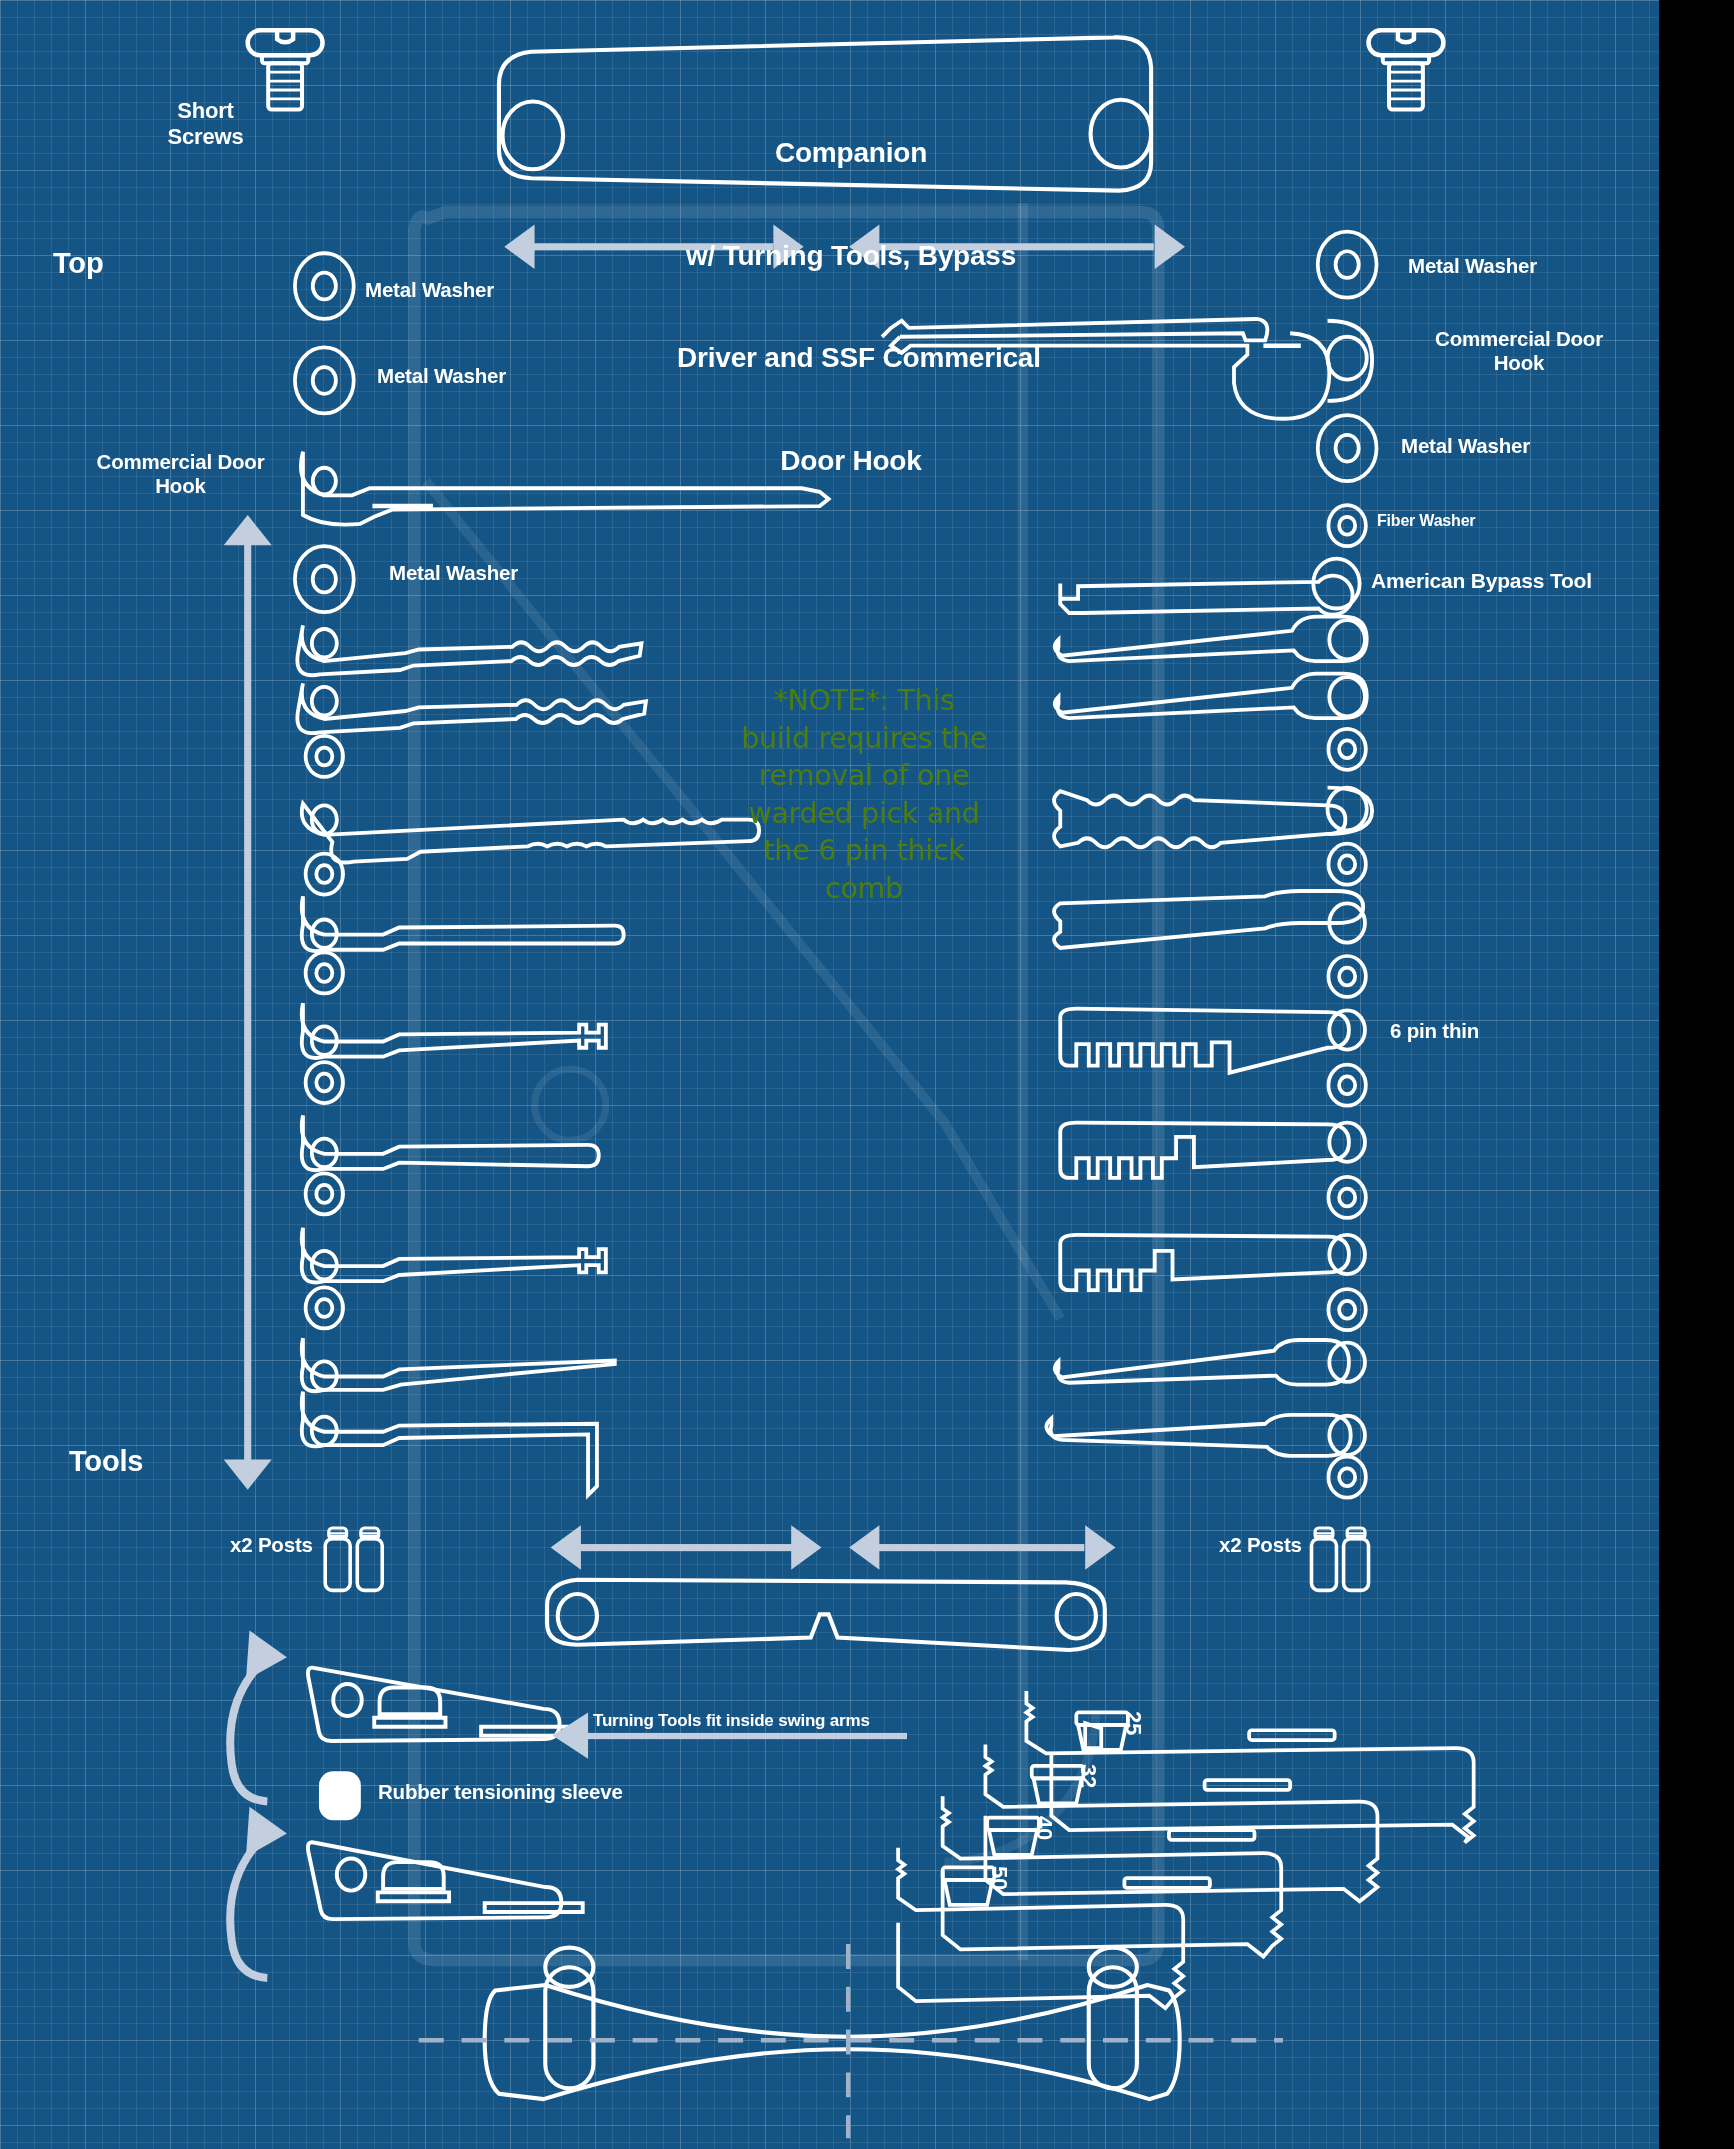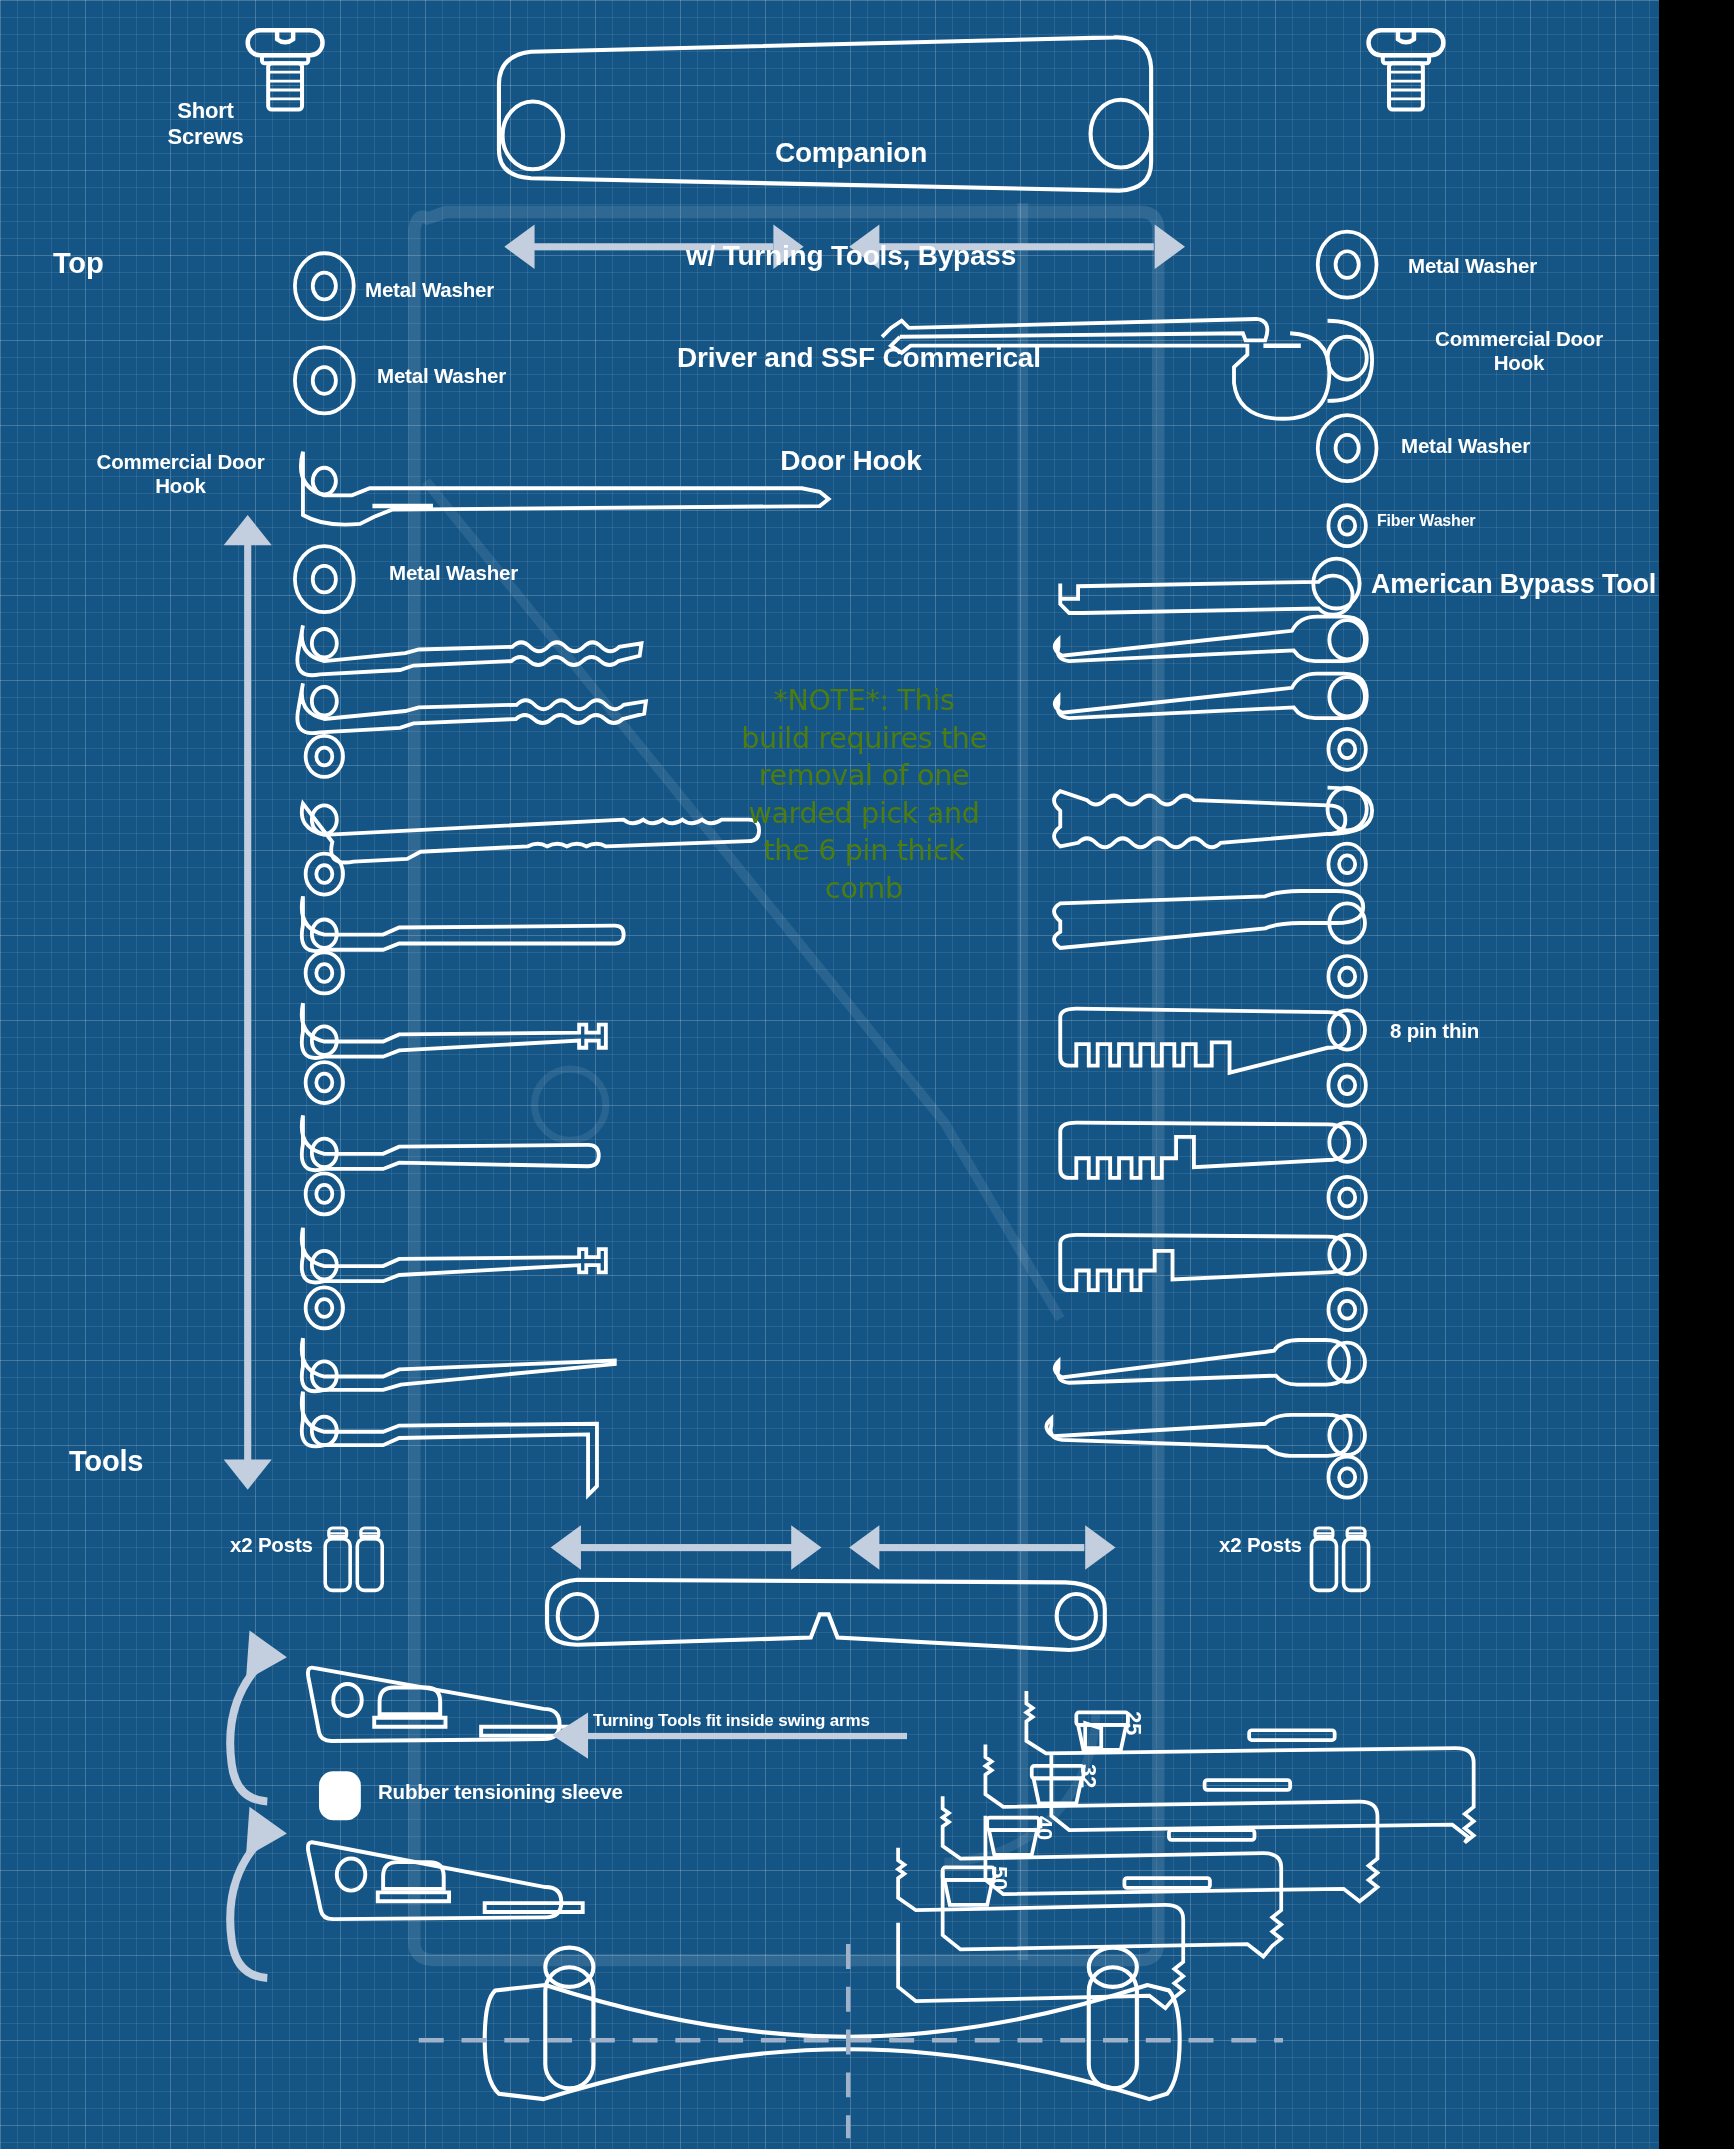--- a/index.html
+++ b/index.html
@@ -391,22 +391,22 @@
   <div class="lbl" style="left:377px;top:364px;font-size:20.5px;">Metal Washer</div>
   <div class="lbl ctr" style="left:78px;top:450px;width:205px;font-size:20.5px;white-space:pre-line;">Commercial Door
 Hook</div>
   <div class="lbl" style="left:389px;top:561px;font-size:20.5px;">Metal Washer</div>
 
   <div class="lbl" style="left:1408px;top:254px;font-size:20.5px;">Metal Washer</div>
   <div class="lbl ctr" style="left:1390px;top:327px;width:258px;font-size:20.5px;white-space:pre-line;">Commercial Door
 Hook</div>
   <div class="lbl" style="left:1401px;top:434px;font-size:20.5px;">Metal Washer</div>
   <div class="lbl" style="left:1377px;top:512px;font-size:16px;">Fiber Washer</div>
-  <div class="lbl" style="left:1371px;top:569px;font-size:27px;">American Bypass Tool</div>
-  <div class="lbl" style="left:1390px;top:1019px;font-size:20.5px;">8 pin thin</div>
+  <div class="lbl" style="left:1371px;top:569px;font-size:21px;">American Bypass Tool</div>
+  <div class="lbl" style="left:1390px;top:1019px;font-size:20.5px;">6 pin thin</div>
 
   <div class="note" style="left:735px;top:682px;width:258px;font-size:28.5px;">
     <div>*NOTE*: This</div>
     <div>build requires the</div>
     <div>removal of one</div>
     <div>warded pick and</div>
     <div>the 6 pin thick</div>
     <div>comb</div>
   </div>
 

